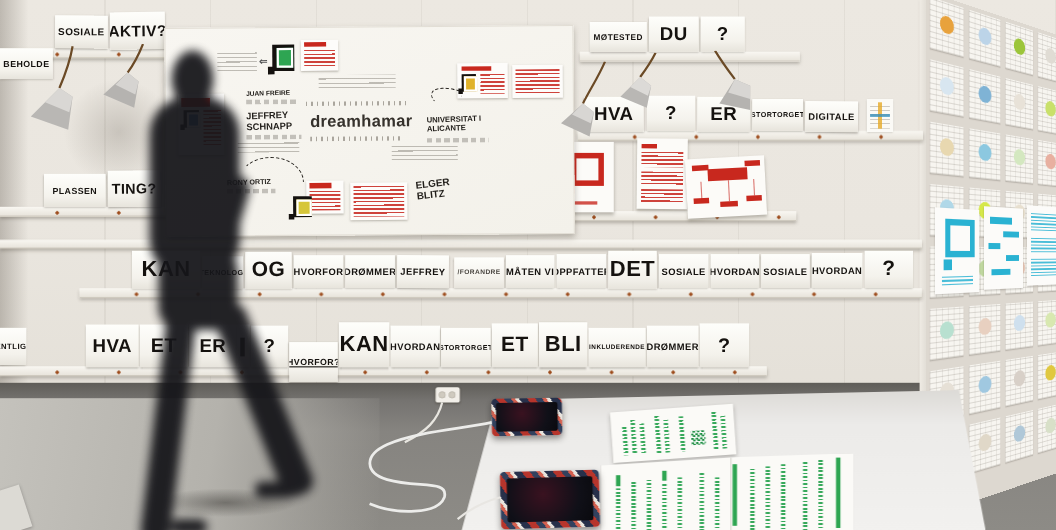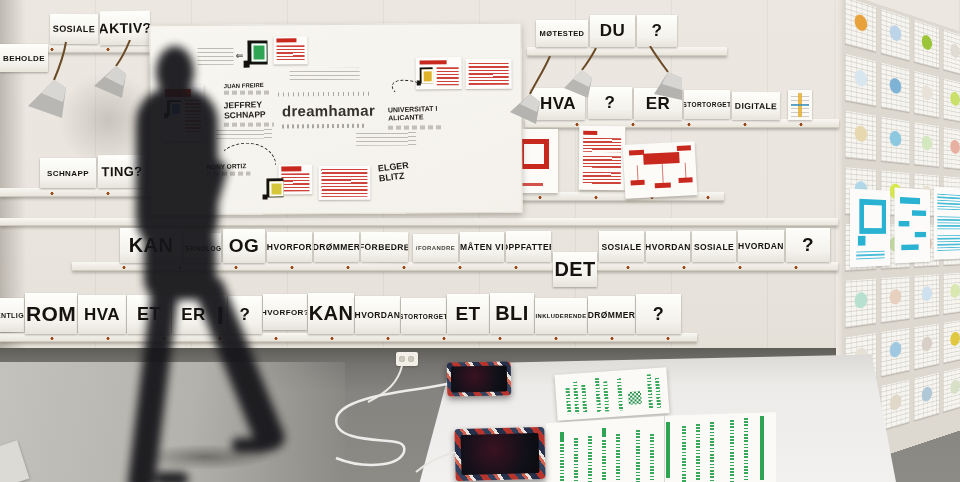--- a/index.html
+++ b/index.html
@@ -279,49 +279,48 @@
   <div class="card" style="left:590px;top:15px;width:45px;height:32px;font-size:17px;">DU</div>
   <div class="card" style="left:637px;top:15px;width:40px;height:32px;font-size:17px;">?</div>
 
   <div class="card" style="left:531px;top:88px;width:54px;height:32px;font-size:17px;">HVA</div>
   <div class="card" style="left:588px;top:87px;width:44px;height:32px;font-size:17px;">?</div>
   <div class="card" style="left:634px;top:88px;width:48px;height:32px;font-size:17px;">ER</div>
   <div class="card" style="left:684px;top:90px;width:46px;height:29px;font-size:6.5px;">STORTORGET</div>
   <div class="card" style="left:732px;top:92px;width:48px;height:28px;font-size:8.5px;transform:rotate(.6deg);">DIGITALE</div>
   <div class="sketch-card" style="left:788px;top:90px;width:24px;height:30px;"></div>
 
-  <div class="card" style="left:40px;top:158px;width:56px;height:30px;font-size:8px;">SCHNAPP</div>
+  <div class="card" style="left:40px;top:158px;width:56px;height:30px;font-size:8px;">PLASSEN</div>
   <div class="card" style="left:98px;top:155px;width:48px;height:33px;font-size:13px;transform:rotate(-.6deg);">TING?</div>
 
   <div class="card" style="left:120px;top:228px;width:62px;height:35px;font-size:20px;">KAN</div>
   <div class="card" style="left:184px;top:233px;width:37px;height:30px;font-size:6.5px;">TEKNOLOGI</div>
   <div class="card" style="left:223px;top:229px;width:42px;height:34px;font-size:19px;">OG</div>
   <div class="card" style="left:267px;top:232px;width:45px;height:30px;font-size:8.5px;">HVORFOR</div>
   <div class="card" style="left:314px;top:232px;width:45px;height:30px;font-size:8.5px;">DRØMMER</div>
-  <div class="card" style="left:361px;top:232px;width:47px;height:30px;font-size:8.5px;transform:rotate(.5deg);">FORBEDRE</div>
+  <div class="card" style="left:361px;top:232px;width:47px;height:30px;font-size:8.5px;transform:rotate(.5deg);">JEFFREY</div>
   <div class="card" style="left:413px;top:234px;width:45px;height:28px;font-size:6px;color:#4a4640;">/FORANDRE</div>
   <div class="card" style="left:460px;top:232px;width:44px;height:30px;font-size:8.5px;">MÅTEN VI</div>
   <div class="card" style="left:506px;top:231px;width:45px;height:31px;font-size:8.5px;">OPPFATTER</div>
-  <div class="card" style="left:553px;top:228px;width:44px;height:35px;font-size:20px;margin-top:24px;">DET</div>
+  <div class="card" style="left:553px;top:228px;width:44px;height:35px;font-size:20px;">DET</div>
   <div class="card" style="left:599px;top:231px;width:45px;height:31px;font-size:8.5px;">SOSIALE</div>
   <div class="card" style="left:646px;top:231px;width:44px;height:31px;font-size:8.5px;">HVORDAN</div>
   <div class="card" style="left:692px;top:231px;width:44px;height:31px;font-size:8.5px;">SOSIALE</div>
   <div class="card" style="left:738px;top:230px;width:46px;height:32px;font-size:8.5px;">HVORDAN</div>
   <div class="card" style="left:786px;top:228px;width:44px;height:34px;font-size:19px;">?</div>
 
   <div class="card" style="left:0;top:298px;width:24px;height:34px;font-size:7px;justify-content:flex-end;">ENTLIG</div>
-  <div class="card" style="left:25px;top:293px;width:52px;height:41px;font-size:21px;">ROM</div>
   <div class="card" style="left:78px;top:295px;width:48px;height:39px;font-size:17px;">HVA</div>
   <div class="card" style="left:127px;top:295px;width:44px;height:39px;font-size:18px;">ET</div>
   <div class="card" style="left:172px;top:295px;width:43px;height:39px;font-size:17px;">ER</div>
   <div class="card" style="left:215px;top:295px;width:12px;height:39px;font-size:18px;">
       <span class="vbar">|</span>
     </div>
   <div class="card" style="left:228px;top:296px;width:34px;height:38px;font-size:17px;">?</div>
-  <div class="card" style="left:263px;top:294px;width:44px;height:36px;font-size:8px;">HVORFOR?</div>
+  <div class="card" style="left:263px;top:311px;width:44px;height:36px;font-size:8px;text-decoration:underline;">HVORFOR?</div>
   <div class="card" style="left:308px;top:293px;width:46px;height:41px;font-size:20px;">KAN</div>
   <div class="card" style="left:355px;top:296px;width:45px;height:38px;font-size:8.5px;">HVORDAN</div>
   <div class="card" style="left:401px;top:298px;width:45px;height:36px;font-size:6.5px;">STORTORGET</div>
   <div class="card" style="left:447px;top:294px;width:42px;height:40px;font-size:19px;">ET</div>
   <div class="card" style="left:490px;top:293px;width:44px;height:41px;font-size:20px;">BLI</div>
   <div class="card" style="left:535px;top:298px;width:52px;height:36px;font-size:5.8px;">INKLUDERENDE</div>
   <div class="card" style="left:588px;top:296px;width:47px;height:38px;font-size:8.5px;">DRØMMER</div>
   <div class="card" style="left:636px;top:294px;width:45px;height:40px;font-size:18px;">?</div>
 
   <svg class="lamp" style="left:14px;top:40px;" width="70" height="80">

